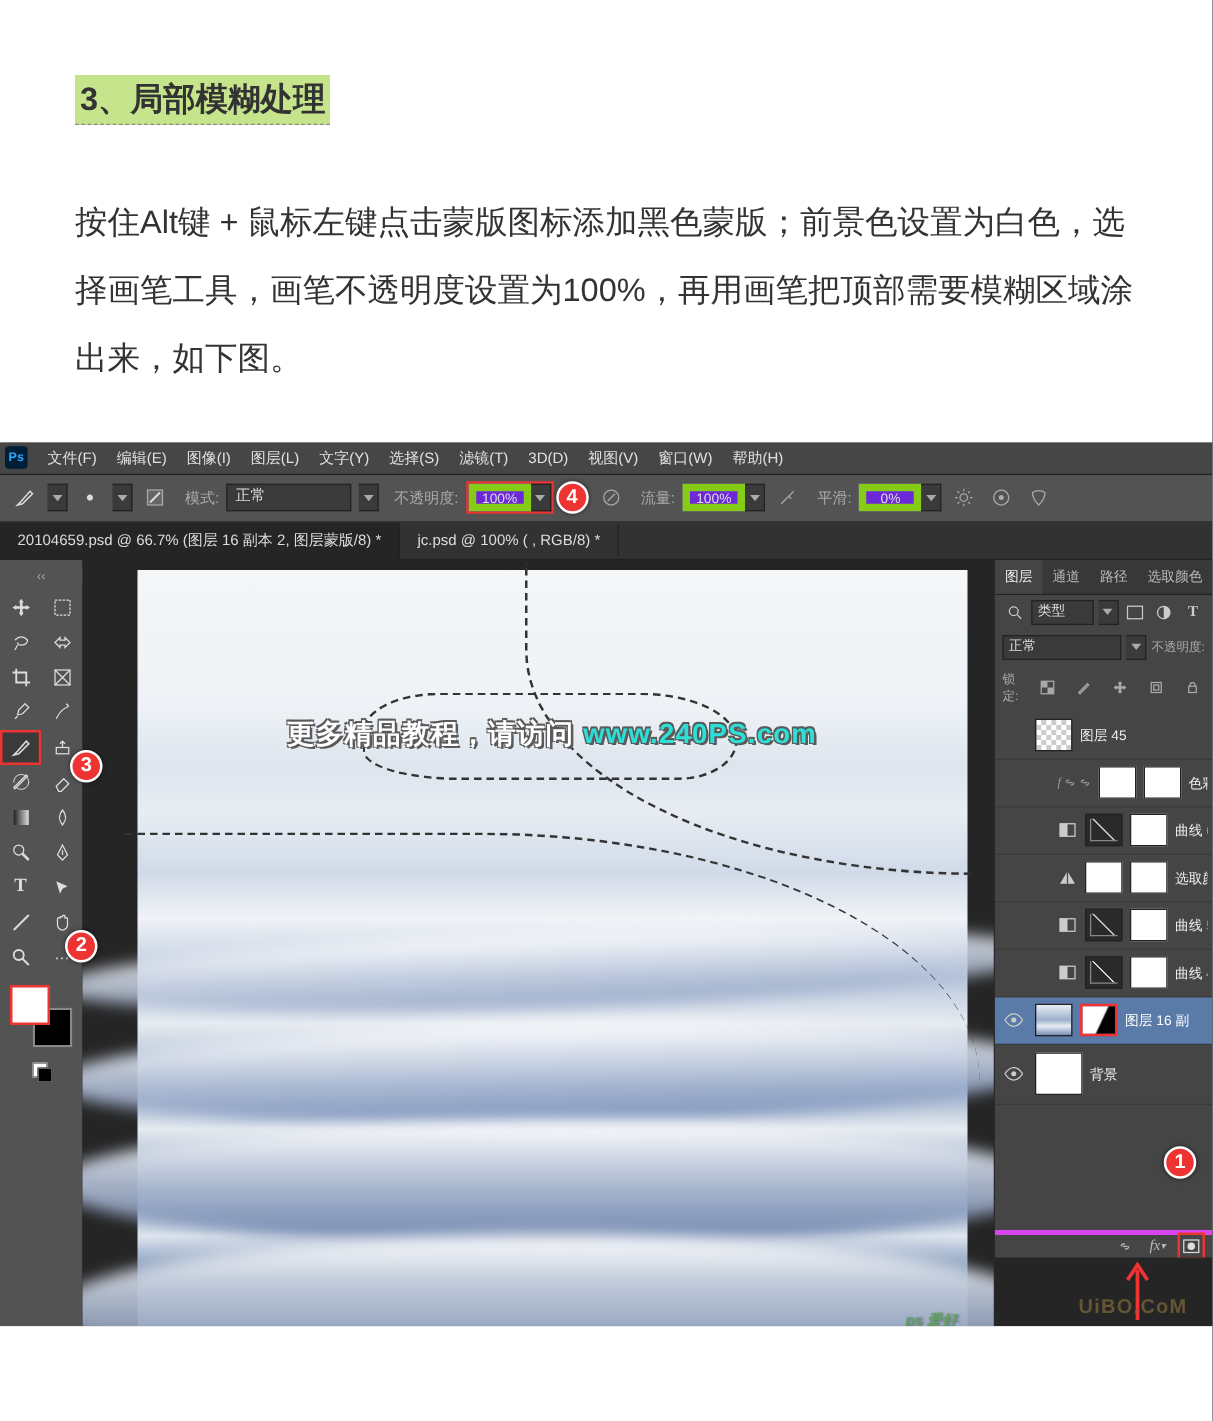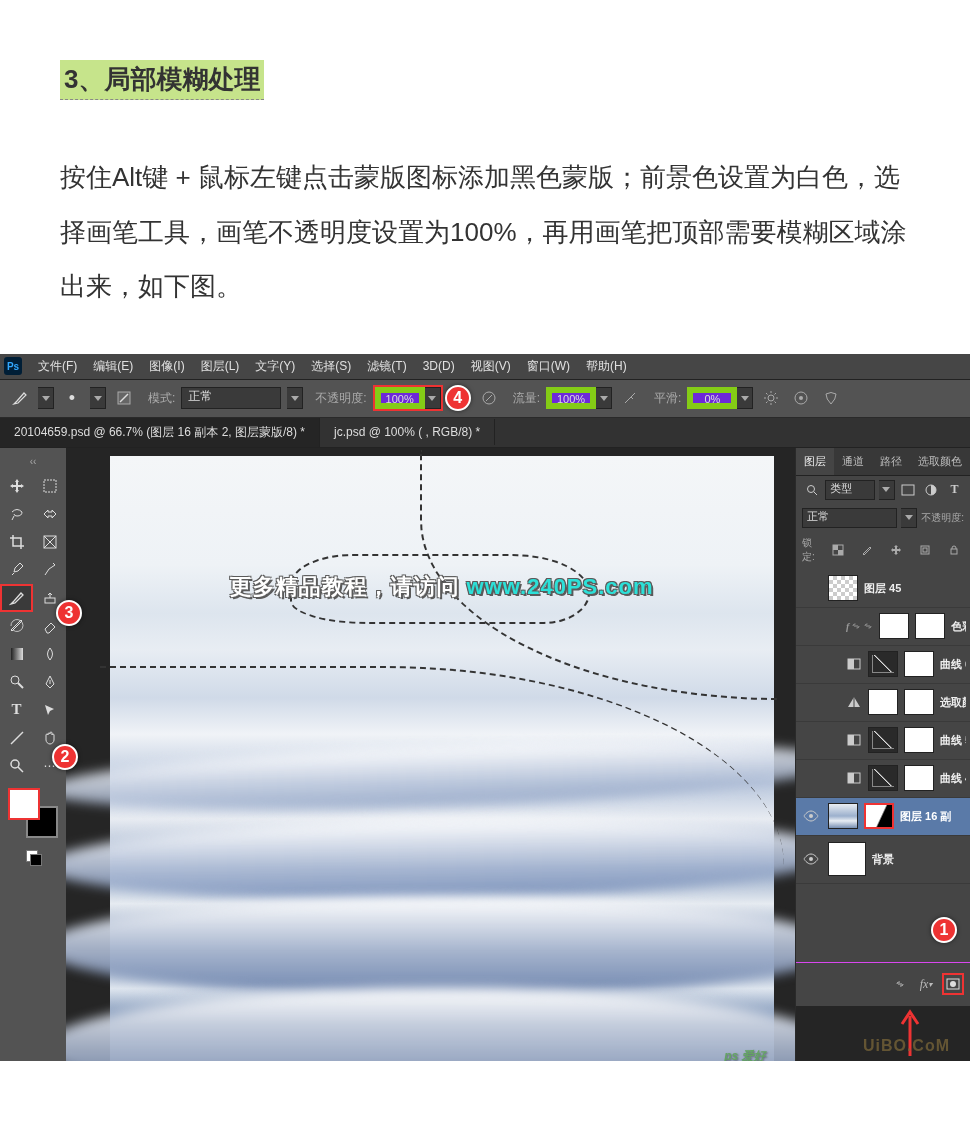--- a/index.html
+++ b/index.html
@@ -68,21 +68,21 @@
   .panel-tabs { display: flex; background: #383838; height: 28px; border-bottom: 1px solid #222; }
   .panel-tab { padding: 6px 8px; font-size: 11px; color: #bbb; cursor: pointer; }
   .panel-tab.active { background: #454545; color: #eee; }
   .panel-filter { display: flex; align-items: center; padding: 4px 6px; gap: 4px; background: #454545; }
   .panel-filter .icon-btn { width: 20px; height: 20px; display: flex; align-items: center; justify-content: center; color: #ccc; }
   .panel-blend { display: flex; align-items: center; padding: 4px 6px; gap: 4px; }
   .blend-select { background: #3a3a3a; border: 1px solid #222; color: #ddd; font-size: 11px; height: 20px; flex: 1; padding: 0 4px; }
   .panel-lock { display: flex; align-items: center; padding: 4px 6px; gap: 17px; font-size: 10px; color: #aaa; }
   .lock-icon { width: 16px; height: 16px; display: flex; align-items: center; justify-content: center; }
   
-  .layers-list { flex: 1; overflow: hidden; padding-top: 2px; font-weight: bold; }
+  .layers-list { flex: 1; overflow: hidden; padding-top: 2px; }
   .layer-row { display: flex; align-items: center; height: 38px; padding: 0 4px; gap: 6px; border-bottom: 1px solid #3a3a3a; cursor: pointer; }
   .layer-row.selected { background: #5a7aa8; }
   .layer-row.bg-row { height: 48px; justify-content: space-between; }
   .vis-toggle { width: 22px; height: 22px; display: flex; align-items: center; justify-content: center; color: #ccc; }
   .indent { width: 12px; }
   .layer-thumb { width: 30px; height: 26px; border: 1px solid #222; background: #888; display: flex; align-items: center; justify-content: center; font-size: 10px; color: #333; flex-shrink: 0; }
   .layer-thumb.big { width: 38px; height: 34px; }
   .layer-thumb.checker { background: repeating-conic-gradient(#ccc 0 25%, #fff 0 50%) 0 0/8px 8px; }
   .layer-thumb.white { background: #fff; }
   .layer-thumb.clouds { background: linear-gradient(180deg, #e8edf3 0%, #9cb0cd 50%, #e8edf3 70%, #7890b3 100%); }
@@ -90,21 +90,21 @@
   .layer-thumb.curves::after { content: ''; position: absolute; left: 3px; right: 3px; top: 3px; bottom: 3px; border-left: 1px solid #888; border-bottom: 1px solid #888; background: linear-gradient(45deg, transparent 45%, #ddd 47%, #ddd 49%, transparent 51%); }
   .mask-thumb { width: 30px; height: 26px; border: 1px solid #222; background: #fff; flex-shrink: 0; }
   .mask-thumb.partial { background: linear-gradient(115deg, #fff 0%, #fff 55%, #000 60%, #000 100%); }
   .mask-thumb.red-box { border: 2px solid #e33; }
   .adj-icon { width: 16px; height: 16px; display: flex; align-items: center; justify-content: center; color: #ccc; }
   .link-icons { display: flex; gap: 2px; color: #999; align-items: center; font-size: 10px; }
   .layer-name { flex: 1; font-size: 11px; color: #eee; white-space: nowrap; overflow: hidden; }
   .layer-row.selected .layer-name { color: #fff; }
   .badge1 { position: absolute; right: 13px; bottom: 118px; z-index: 60; }
   
-  .panel-footer { display: flex; align-items: center; justify-content: flex-end; height: 44px; padding: 0 6px; gap: 6px; background: #454545; border-top: 1px solid #d946ef; position: relative; }
+  .panel-footer { display: flex; align-items: center; justify-content: flex-end; height: 22px; padding: 0 6px; gap: 6px; background: #454545; border-top: 4px solid #d946ef; position: relative; }
   .footer-btn { width: 20px; height: 18px; display: flex; align-items: center; justify-content: center; color: #bbb; cursor: pointer; }
   .footer-btn.red-box { border: 2px solid #e33; height: 22px; width: 22px; }
   .arrow-wrap { position: relative; height: 55px; background: #252525; }
   .arrow-svg { position: absolute; right: 40px; top: 0; }
   .uibo-watermark { position: absolute; right: 20px; bottom: 6px; font-size: 16px; font-weight: bold; color: #7f6a3a; letter-spacing: 1px; opacity: 0.7; }
 </style>
 </head>
 <body>
 
 <div class="article-section">

